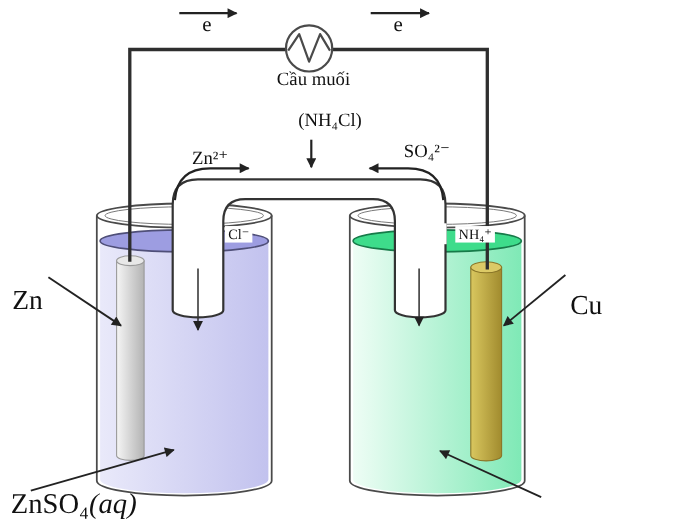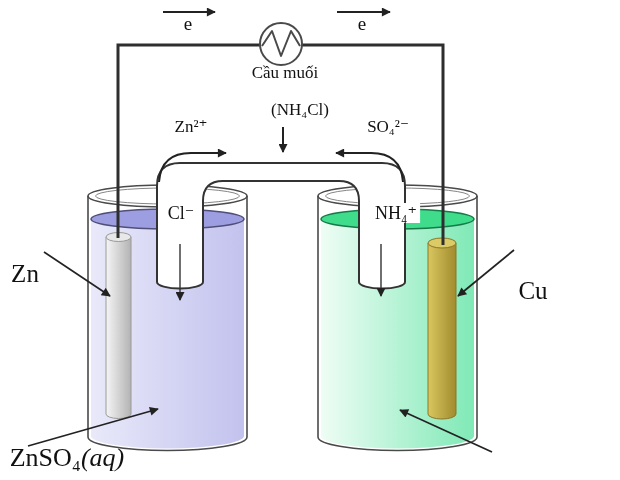--- a/index.html
+++ b/index.html
@@ -5,21 +5,21 @@
   html,body{margin:0;padding:0;background:#fff;}
   .stage{
     position:relative;width:620px;height:480px;background:#fff;overflow:hidden;
     font-family:"Liberation Serif","DejaVu Serif",serif;color:#111;
   }
   .stage svg{position:absolute;left:0;top:0;}
   .lbl{
     position:absolute;transform:translate(-50%,-50%);
     white-space:nowrap;color:#111;line-height:1;
   }
-  .s12{font-size:18px;}
+  .s12{font-size:13px;margin-left:36px;}
   .s17{font-size:17px;}
   .s19{font-size:19px;}
   .s25{font-size:25px;margin-top:34px;}
   .s26{font-size:26px;}
   .ionbox{background:#fff;padding:1px 3px;}
   .it{font-style:italic;}
 </style>
 </head>
 <body>
 
@@ -113,30 +113,30 @@
   </svg>
 
   <div class="lbl s19" style="left:188px;top:23px">e</div>
 
   <div class="lbl s19" style="left:362px;top:23px">e</div>
 
   <div class="lbl s17" style="left:285px;top:72px">Cầu muối</div>
 
   <div class="lbl s17" style="left:300px;top:109px">(NH₄Cl)</div>
 
-  <div class="lbl s17" style="left:191px;top:126px">Zn²⁺</div>
+  <div class="lbl s17" style="left:191px;top:144px">Zn²⁺</div>
 
-  <div class="lbl s17" style="left:388px;top:126px">SO₄²⁻</div>
+  <div class="lbl s17" style="left:388px;top:137px">SO₄²⁻</div>
 
   <div class="lbl s12 ionbox" style="left:181px;top:213px">Cl⁻</div>
 
   <div class="lbl s12 ionbox" style="left:396px;top:213px">NH₄⁺</div>
 
   <div class="lbl s25" style="left:25px;top:239px">Zn</div>
 
-  <div class="lbl s25" style="left:533px;top:256px">Cu</div>
+  <div class="lbl s25" style="left:533px;top:244px">Cu</div>
 
   <div class="lbl s26" style="left:67px;top:458px">
     <span>ZnSO₄</span><span class="it">(aq)</span>
   </div>
 
 
 </div>
 
 </body></html>

